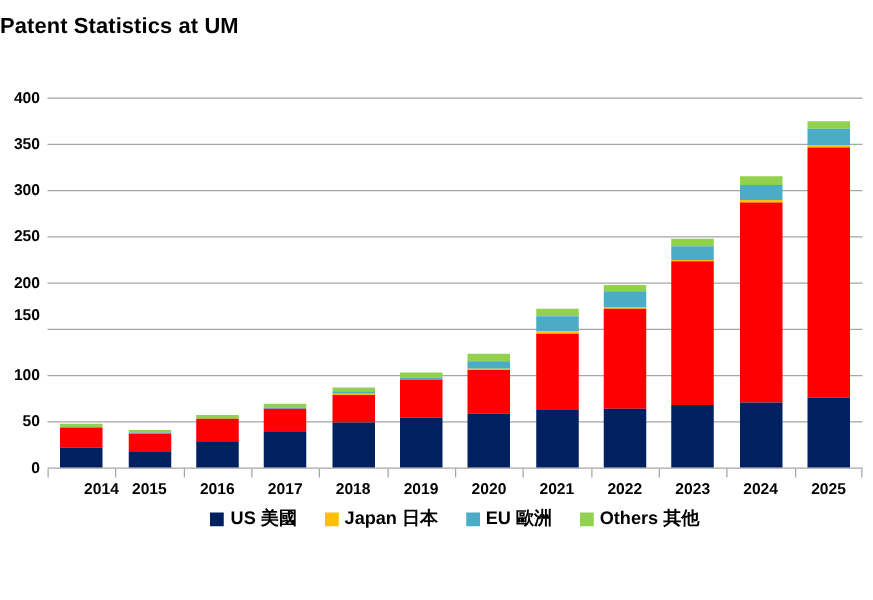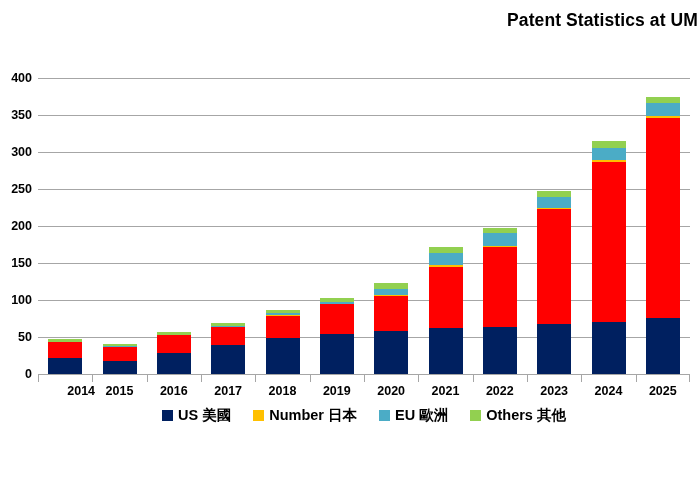--- a/index.html
+++ b/index.html
@@ -16,21 +16,21 @@
     width: 698px;
     height: 480px;
     background: #ffffff;
   }
 
   
   .chart-title {
     position: absolute;
     left: 0; top: 8px;
     width: 698px;
-    text-align: right;
+    text-align: left;
     font-size: 17.5px;
     font-weight: bold;
     color: #000000;
     line-height: 25px;
     letter-spacing: 0.1px;
   }
   .chart-title .line { display: block; }
 
   
   
@@ -153,21 +153,21 @@
   <div class="chart-title">
     <span class="line">Patent Statistics at UM</span>
   </div>
 
   <div id="y-axis-labels">
       <div class="ytick" style="top: 72px;">400</div>
       <div class="ytick" style="top: 109px;">350</div>
       <div class="ytick" style="top: 146px;">300</div>
       <div class="ytick" style="top: 183px;">250</div>
       <div class="ytick" style="top: 220px;">200</div>
-      <div class="ytick" style="top: 257px;">150</div>
+      <div class="ytick" style="top: 246px;">150</div>
       <div class="ytick" style="top: 294px;">100</div>
       <div class="ytick" style="top: 331px;">50</div>
       <div class="ytick" style="top: 368px;">0</div>
     </div>
 
   <div id="plot-area">
     <div id="gridlines">
         <div class="gridline" style="top: 0px; background: rgb(166, 166, 166);"></div>
         <div class="gridline" style="top: 37px; background: rgb(166, 166, 166);"></div>
         <div class="gridline" style="top: 74px; background: rgb(166, 166, 166);"></div>
@@ -313,21 +313,21 @@
       <div class="xtickmark" style="left: 651px; background: rgb(166, 166, 166);"></div>
     </div>
 
   <div id="legend">
       <div class="legend-item">
         <span class="legend-swatch" style="background: rgb(0, 32, 96);"></span>
         <span class="legend-label">US 美國</span>
       </div>
       <div class="legend-item">
         <span class="legend-swatch" style="background: rgb(255, 192, 0);"></span>
-        <span class="legend-label">Number 日本</span>
+        <span class="legend-label">Japan 日本</span>
       </div>
       <div class="legend-item">
         <span class="legend-swatch" style="background: rgb(75, 172, 198);"></span>
         <span class="legend-label">EU 歐洲</span>
       </div>
       <div class="legend-item">
         <span class="legend-swatch" style="background: rgb(146, 208, 80);"></span>
         <span class="legend-label">Others 其他</span>
       </div>
     </div>

